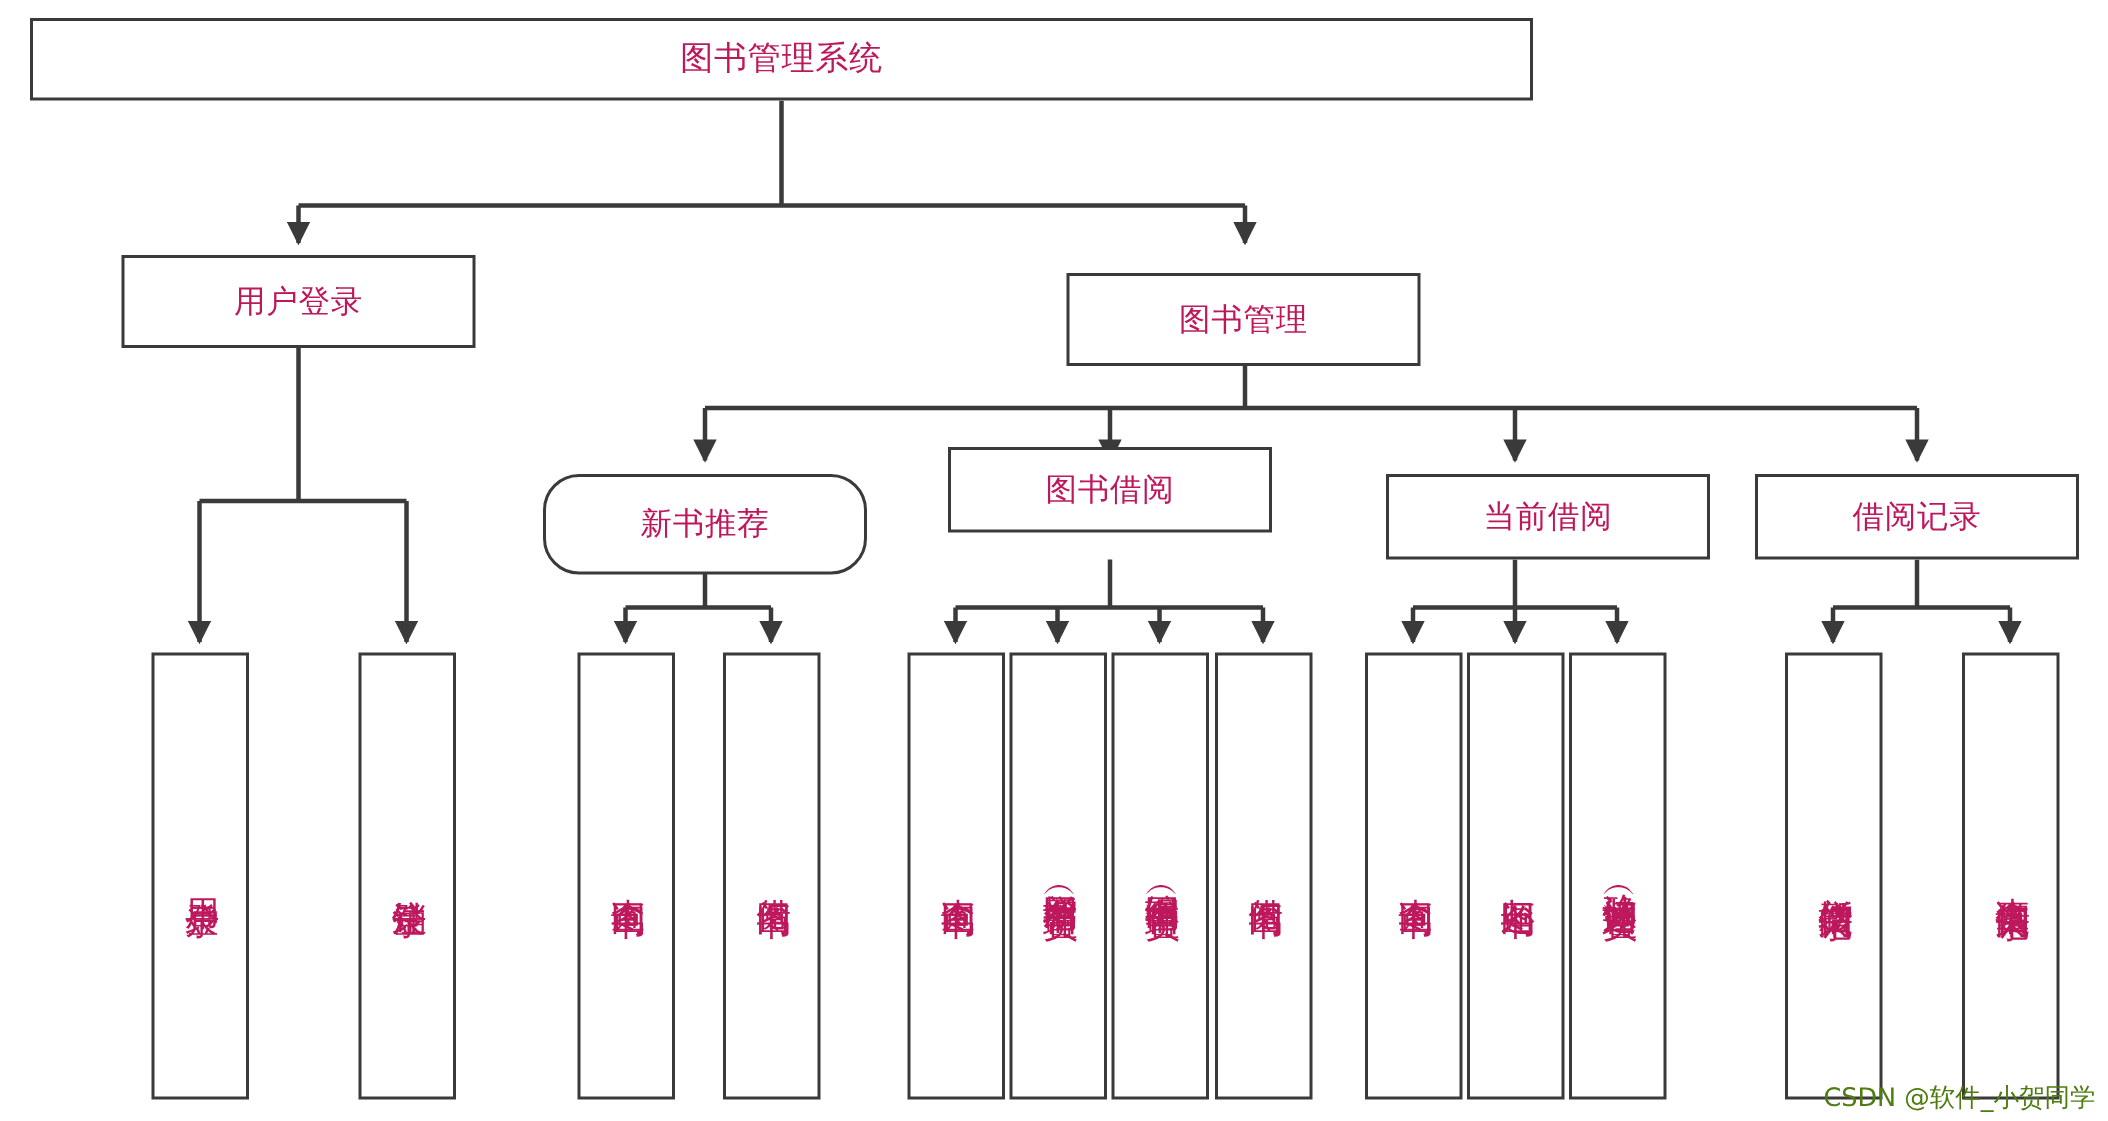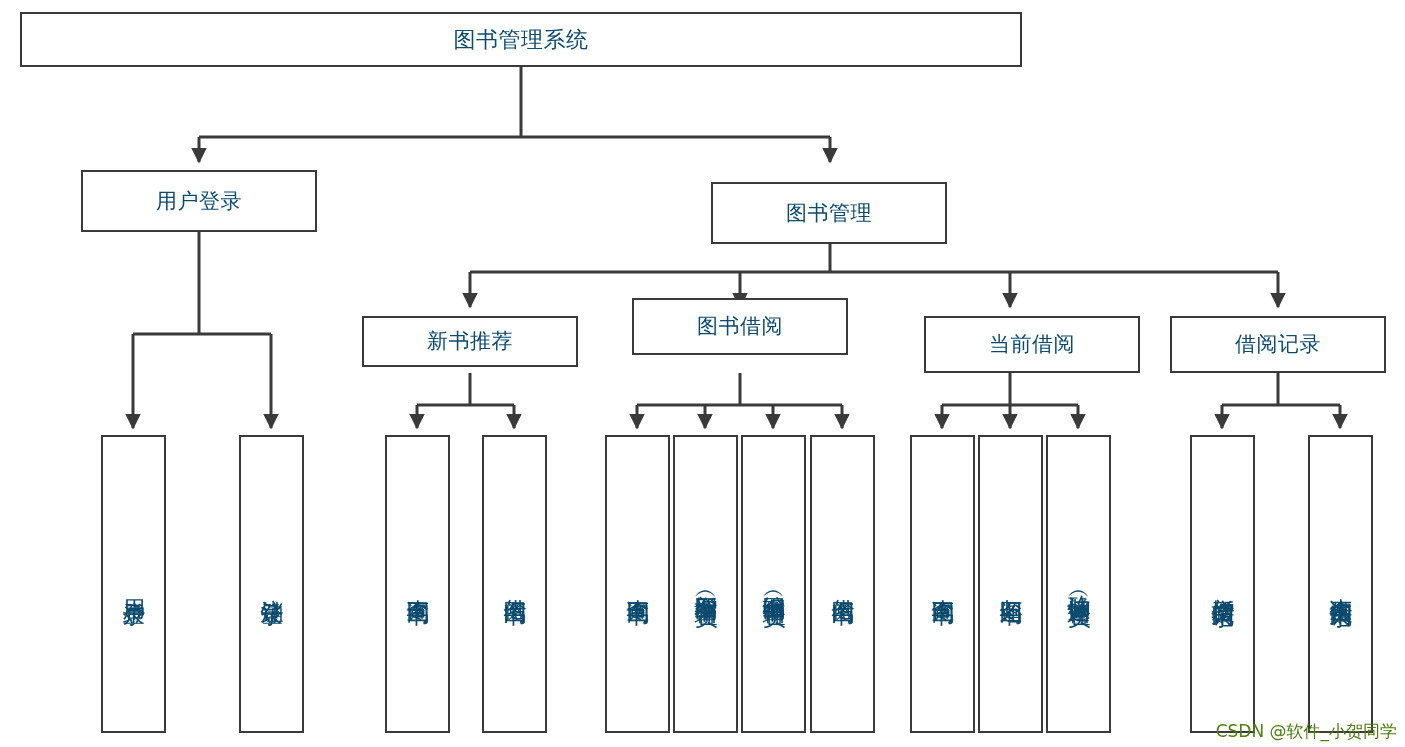--- a/index.html
+++ b/index.html
@@ -24,21 +24,21 @@
     pointer-events: none;
   }
   .node {
     position: absolute;
     box-sizing: border-box;
     background: #ffffff;
     border: 2px solid #3a3a3a;
     display: flex;
     align-items: center;
     justify-content: center;
-    color: #0c4a6e;
+    color: #be185d;
     z-index: 2;
   }
   .node .lbl {
     display: block;
     text-align: center;
     line-height: 1.05;
     white-space: nowrap;
   }
   .node.horiz .lbl {
     font-size: 21px;
@@ -129,21 +129,21 @@
     <span class="lbl">图书管理系统</span>
   </div>
 
   <div class="node horiz" style="left:81px; top:170px; width:236px; height:62px;">
     <span class="lbl">用户登录</span>
   </div>
   <div class="node horiz" style="left:711px; top:170px; width:236px; height:62px;margin-top:12px;">
     <span class="lbl">图书管理</span>
   </div>
 
-  <div class="node horiz" style="left:362px; top:316px; width:216px; height:51px;">
+  <div class="node horiz" style="left:362px; top:316px; width:216px; height:67px;border-radius:24px;">
     <span class="lbl">新书推荐</span>
   </div>
   <div class="node horiz" style="left:632px; top:298px; width:216px; height:57px;">
     <span class="lbl">图书借阅</span>
   </div>
   <div class="node horiz" style="left:924px; top:316px; width:216px; height:57px;">
     <span class="lbl">当前借阅</span>
   </div>
   <div class="node horiz" style="left:1170px; top:316px; width:216px; height:57px;">
     <span class="lbl">借阅记录</span>

